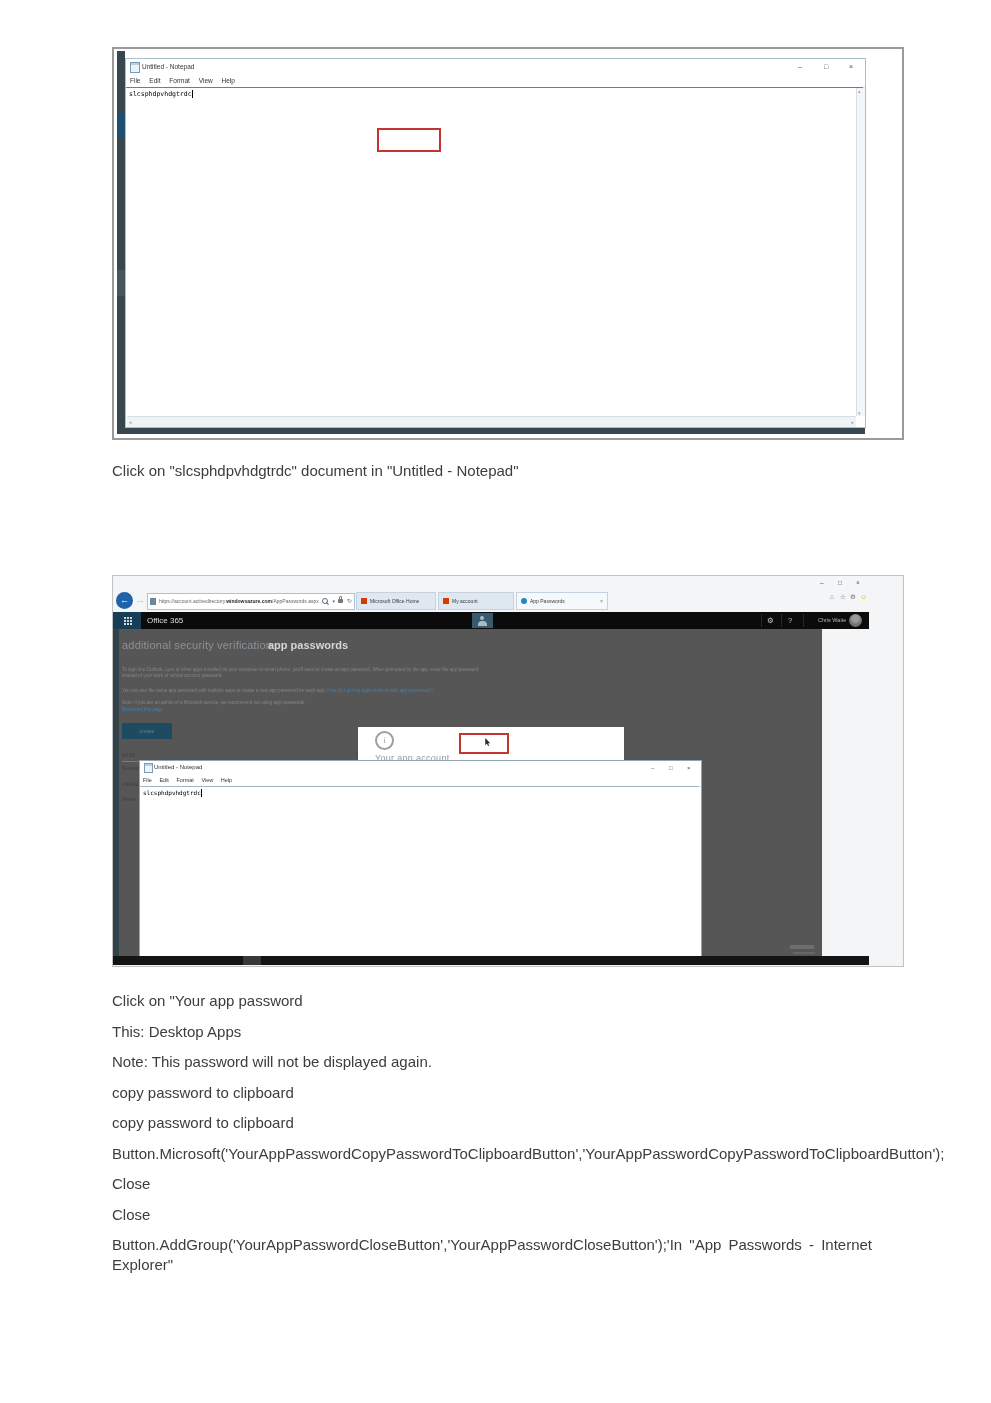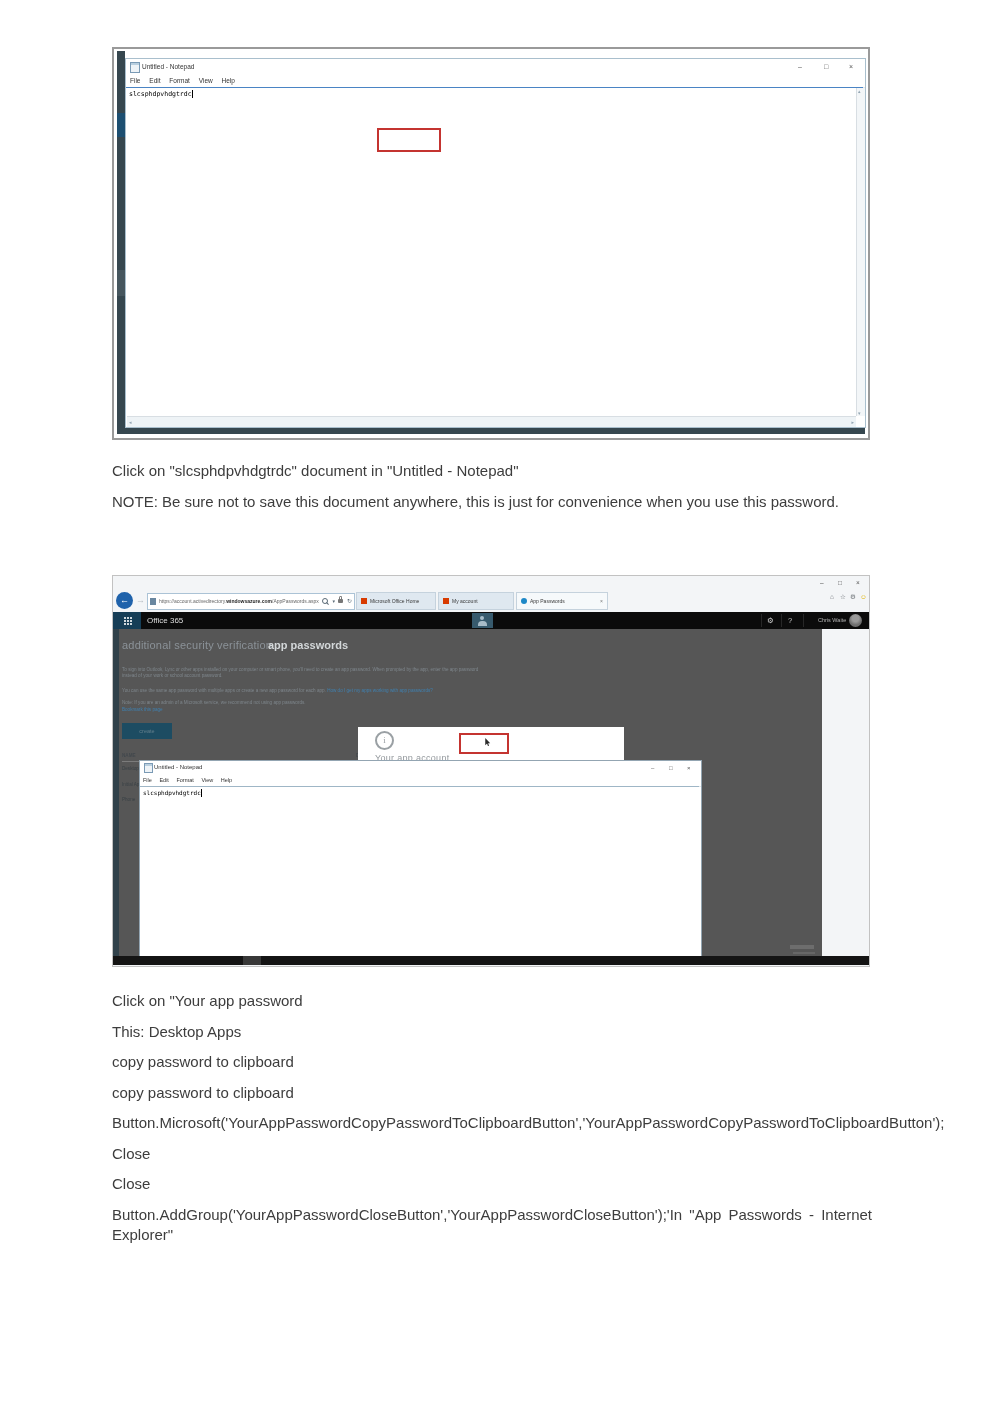--- a/index.html
+++ b/index.html
@@ -1,18 +1,18 @@
 <!DOCTYPE html>
 <html><head>
 <meta charset="utf-8">
 <style>
   html,body{margin:0;padding:0;background:#fff;}
   body{width:991px;height:1403px;position:relative;font-family:"Liberation Sans",sans-serif;overflow:hidden;}
   .abs{position:absolute;}
-  figure{margin:0;}
+  figure{margin:0;padding-left:34px;}
 
   
   .doc-text{position:absolute;width:760px;font-size:15px;line-height:20px;color:#3d3d3d;}
   .doc-text p{margin:0 0 10.5px 0;}
   .justify{text-align:justify;}
   .nowrap{white-space:nowrap;}
 
   
   #fig1{left:112px;top:47px;width:754px;height:389px;border:2px solid #9a9a9a;background:#fff;position:absolute;}
   #fig1 .edge-left{left:3px;top:2px;width:8px;height:383px;background:#36474f;}
@@ -165,21 +165,20 @@
       <div class="abs np-hscroll">
         <span class="sa-l">◂</span>
         <span class="sa-r">▸</span>
       </div>
     </div>
     <div class="red-box"></div>
   </figure>
 
   <div class="doc-text" style="left:112px;top:461px;">
     <p>Click on "slcsphdpvhdgtrdc" document in "Untitled - Notepad"</p>
-    <p>NOTE: Be sure not to save this document anywhere, this is just for convenience when you use this password.</p>
   </div>
 
   <figure id="fig2">
 
     <div class="abs chrome">
       <span class="win-ctrl wc-min">–</span>
       <span class="win-ctrl wc-max">□</span>
       <span class="win-ctrl wc-close">×</span>
       <span class="chrome-ico ci-home">⌂</span>
       <span class="chrome-ico ci-star">☆</span>
@@ -286,20 +285,21 @@
     </div>
 
     <div class="abs taskbar">
       <div class="task-notch"></div>
     </div>
   </figure>
 
   <div class="doc-text" style="left:112px;top:991px;">
     <p>Click on "Your app password</p>
     <p>This: Desktop Apps</p>
+    <p>Note: This password will not be displayed again.</p>
     <p>copy password to clipboard</p>
     <p>copy password to clipboard</p>
     <p class="nowrap">Button.Microsoft('YourAppPasswordCopyPasswordToClipboardButton','YourAppPasswordCopyPasswordToClipboardButton');</p>
     <p>Close</p>
     <p>Close</p>
     <p class="justify">Button.AddGroup('YourAppPasswordCloseButton','YourAppPasswordCloseButton');'In "App Passwords - Internet Explorer"</p>
   </div>
 
 </div>
 

